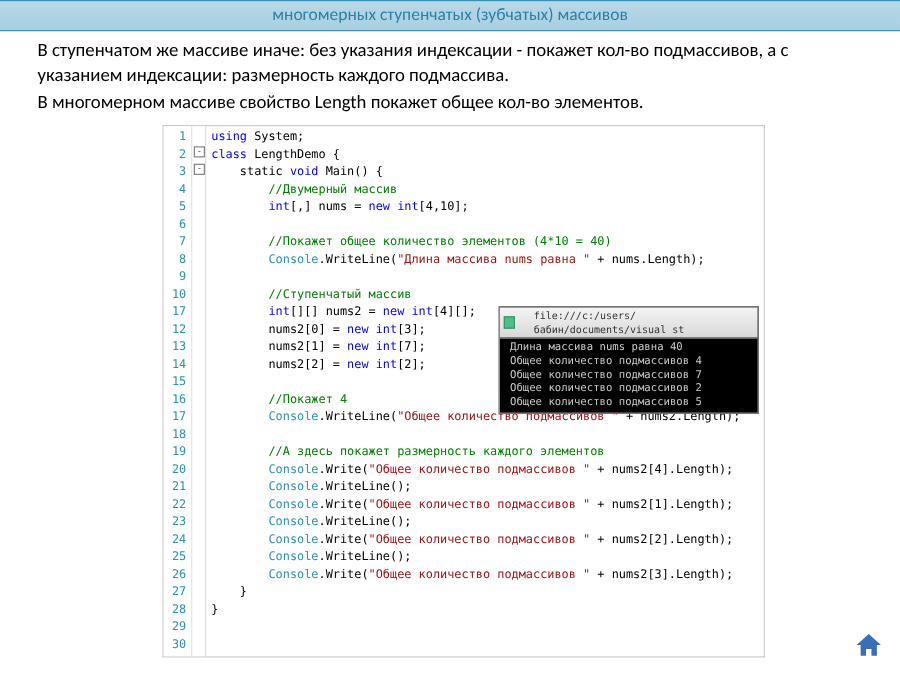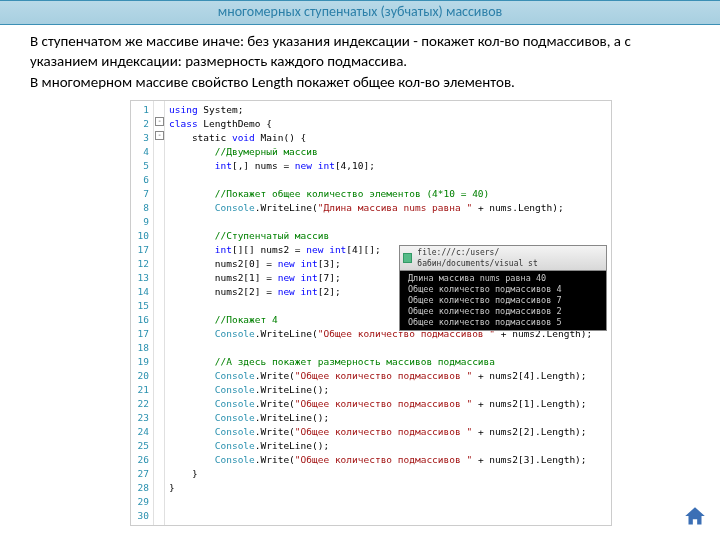--- a/index.html
+++ b/index.html
@@ -11,21 +11,21 @@
 .gutter div{height:14px}
 .fold{width:10px;border-right:1px solid #e0e0e0;background:#fff;position:relative}
 .fold .box{position:absolute;left:1px;width:7px;height:7px;border:1px solid #888;font-size:7px;line-height:7px;text-align:center;color:#555;background:#fff}
 .src{padding:2px 0 2px 4px}
 .src div{height:14px;white-space:pre}
 .kw{color:#0000ff}
 .cm{color:#008000}
 .cls{color:#2b91af}
 .str{color:#a31515}
 .console{position:absolute;top:144px;left:268px;width:206px;background:#000;border:1px solid #888;font-family:Consolas,monospace;font-size:8.5px;line-height:11px}
-.console .bar{background:linear-gradient(#f4f4f4,#d8d8d8);color:#333;font-size:8px;padding:1px 3px;border-bottom:1px solid #888;display:flex;align-items:center;gap:5px}
+.console .bar{background:linear-gradient(#f4f4f4,#d8d8d8);color:#333;font-size:8px;padding:1px 3px;border-bottom:1px solid #888;display:flex;align-items:center;gap:15px}
 .console .bar .ico{width:8px;height:8px;background:#5b8;border:1px solid #396}
 .console .lines{padding:2px 8px;color:#c8c8c8}
 .console .lines div{white-space:pre}
 .home{position:absolute;right:12px;bottom:10px;width:26px;height:26px}
 .home svg{width:26px;height:26px}
 </style>
 </head>
 <body>
 
 <div class="title-bar">многомерных ступенчатых (зубчатых) массивов</div>
@@ -85,21 +85,21 @@
 <div> </div>
 <div class="cm">        //Ступенчатый массив</div>
 <div><span class="kw">        int</span><span>[][] nums2 = </span><span class="kw">new int</span><span>[4][];</span></div>
 <div><span>        nums2[0] = </span><span class="kw">new int</span><span>[3];</span></div>
 <div><span>        nums2[1] = </span><span class="kw">new int</span><span>[7];</span></div>
 <div><span>        nums2[2] = </span><span class="kw">new int</span><span>[2];</span></div>
 <div> </div>
 <div class="cm">        //Покажет 4</div>
 <div><span class="cls">        Console</span><span>.WriteLine(</span><span class="str">"Общее количество подмассивов "</span><span> + nums2.Length);</span></div>
 <div> </div>
-<div class="cm">        //А здесь покажет размерность массивов подмассива</div>
+<div class="cm">        //А здесь покажет размерность каждого элементов</div>
 <div><span class="cls">        Console</span><span>.Write(</span><span class="str">"Общее количество подмассивов "</span><span> + nums2[4].Length);</span></div>
 <div><span class="cls">        Console</span><span>.WriteLine();</span></div>
 <div><span class="cls">        Console</span><span>.Write(</span><span class="str">"Общее количество подмассивов "</span><span> + nums2[1].Length);</span></div>
 <div><span class="cls">        Console</span><span>.WriteLine();</span></div>
 <div><span class="cls">        Console</span><span>.Write(</span><span class="str">"Общее количество подмассивов "</span><span> + nums2[2].Length);</span></div>
 <div><span class="cls">        Console</span><span>.WriteLine();</span></div>
 <div><span class="cls">        Console</span><span>.Write(</span><span class="str">"Общее количество подмассивов "</span><span> + nums2[3].Length);</span></div>
 <div>    }</div>
 <div>}</div>
     </div>

